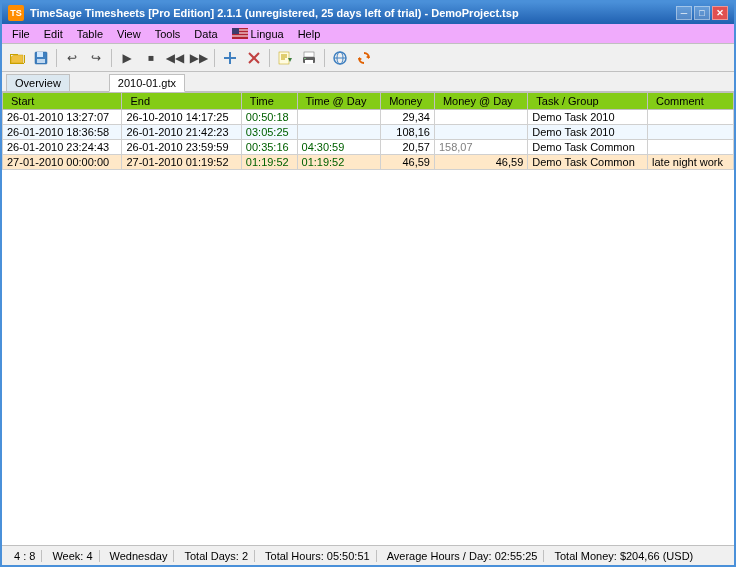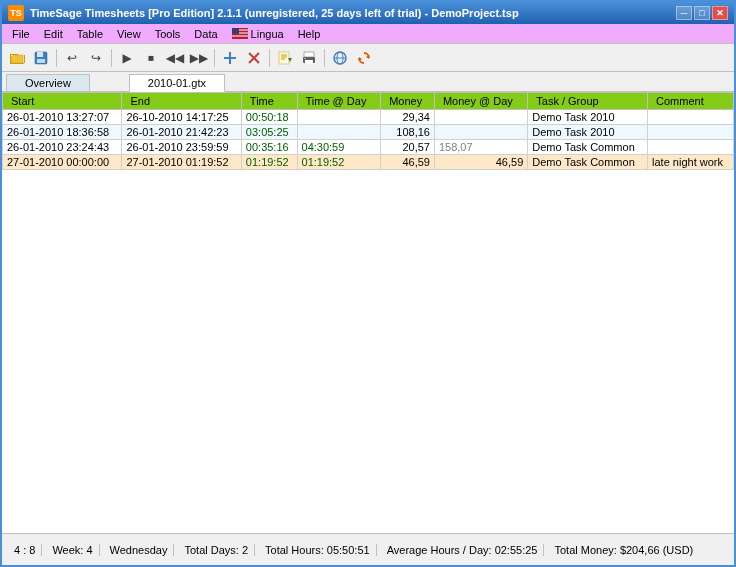--- a/index.html
+++ b/index.html
@@ -107,21 +107,21 @@
     
     .tab-bar {
       background: #f0f0f0;
       height: 20px;
       display: flex;
       align-items: flex-end;
       padding: 0 4px;
       border-bottom: 1px solid #c0c0c0;
     }
     .tab {
-      padding: 2px 18px;
+      padding: 2px 8px;
       font-size: 11px;
       border: 1px solid #c0c0c0;
       border-bottom: none;
       background: #dce8f0;
       cursor: pointer;
       margin-right: 2px;
       color: #000;
     }
     .tab.active {
       background: white;
@@ -155,21 +155,21 @@
     .data-table tr:nth-child(even) td { background: #f0f8ff; }
     .data-table tr:nth-child(odd) td { background: white; }
     .data-table tr:last-child td { background: #ffe8c8; }
     .data-table td.time-col { color: #006000; }
     .data-table td.money-col { text-align: right; }
     .data-table td.muted { color: #808080; }
 
     
     .status-bar {
       background: #f0f0f0;
-      height: 32px;
+      height: 20px;
       border-top: 1px solid #c0c0c0;
       display: flex;
       align-items: center;
       padding: 0 6px;
       font-size: 11px;
       color: #000;
       gap: 4px;
     }
     .status-segment {
       padding: 0 6px;

